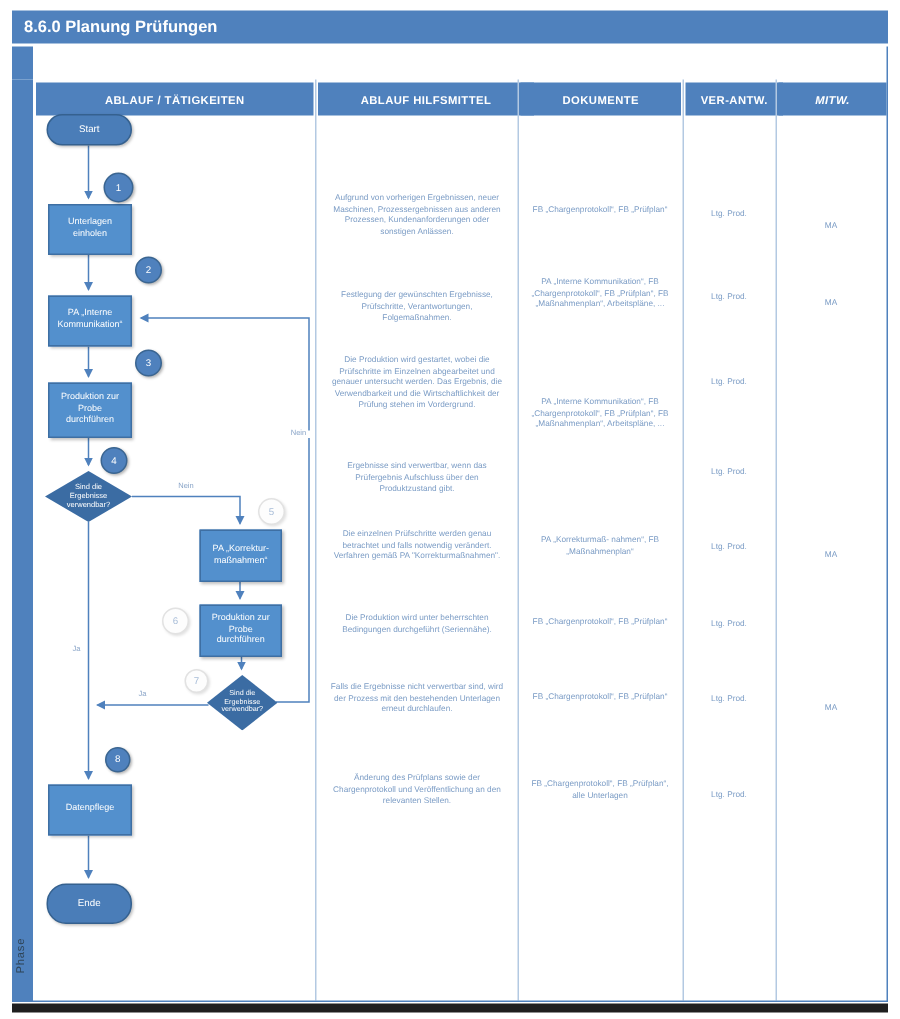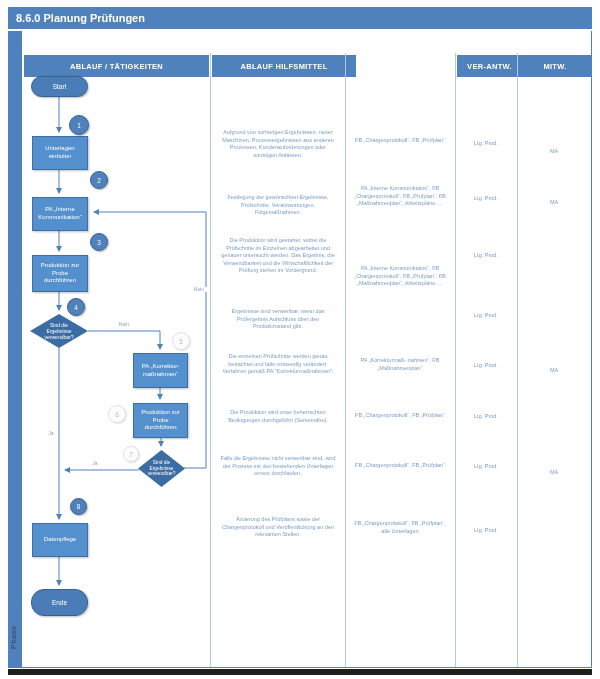--- a/index.html
+++ b/index.html
@@ -77,22 +77,23 @@
 </style>
 </head>
 <body>
 
 <div id="page">
 
   <div class="titlebar">8.6.0 Planung Prüfungen</div>
   <div class="strip-top"></div>
   <div class="hcell" style="left:24px; width:185px;">ABLAUF / TÄTIGKEITEN</div>
   <div class="hcell" style="left:212px; width:144px;">ABLAUF HILFSMITTEL</div>
+  <div class="hcell" style="left:347px; width:107px;">DOKUMENTE</div>
   <div class="hcell" style="left:457px; width:65px;">VER-ANTW.</div>
-  <div class="hcell" style="left:519px; width:72px;">MITW.</div>
+  <div class="hcell" style="left:519px; width:72px;font-style:italic;">MITW.</div>
 
   <div class="strip-body"></div>
   <div class="phase-label">Phase</div>
   <div class="colsep" style="left:210px;"></div>
   <div class="colsep" style="left:345px;"></div>
   <div class="colsep" style="left:455px;"></div>
   <div class="colsep" style="left:517px;"></div>
   <div class="border-right"></div>
   <div class="border-bottom"></div>
   <div class="blackbar"></div>

